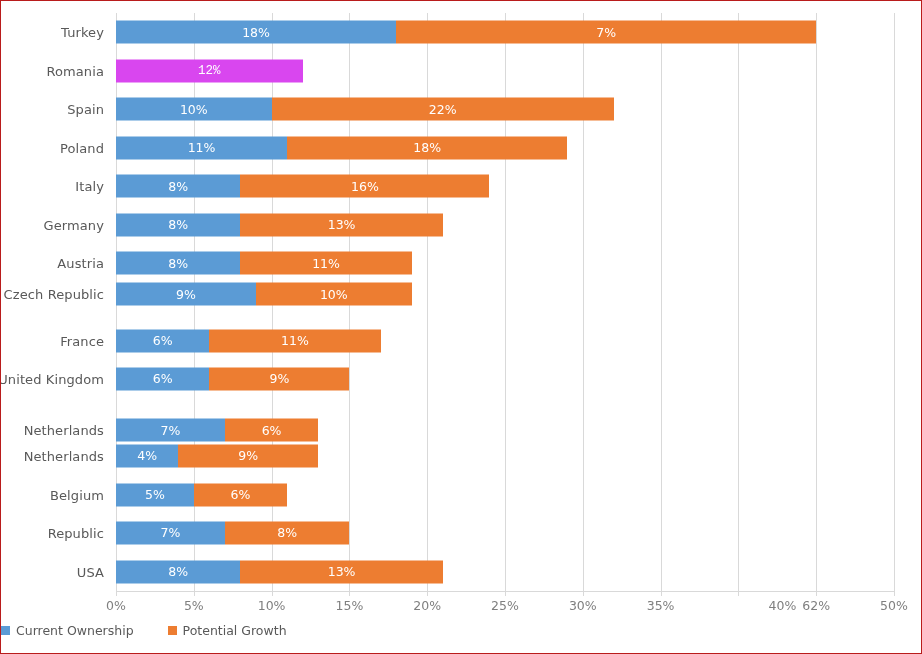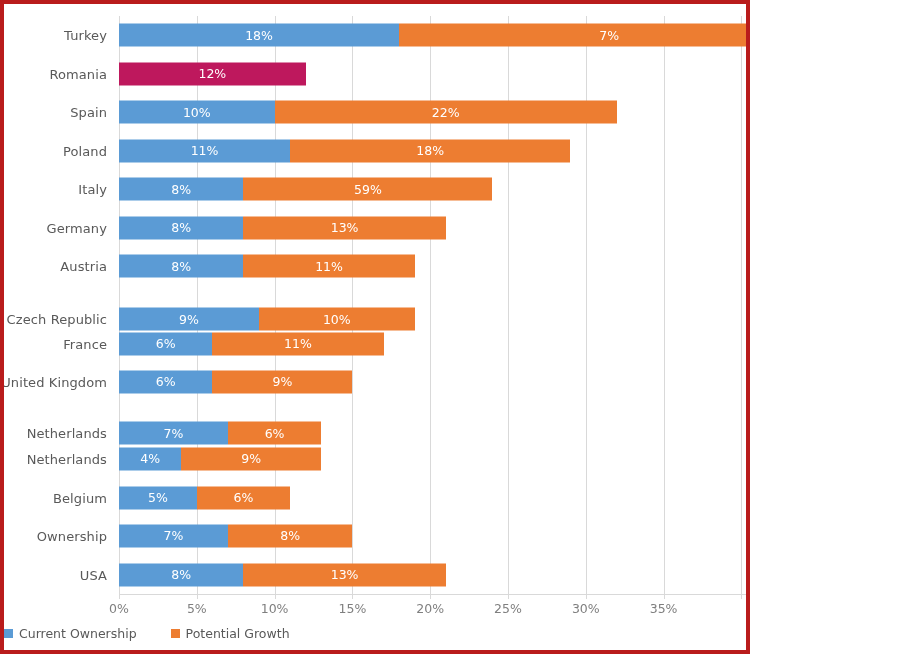--- a/index.html
+++ b/index.html
@@ -5,24 +5,24 @@
   html, body {
     margin: 0;
     padding: 0;
     background: #ffffff;
   }
   body {
     font-family: "DejaVu Sans", sans-serif;
   }
   .chart-frame {
     position: relative;
-    width: 750px;
+    width: 922px;
     height: 654px;
     box-sizing: border-box;
-    border: 4px solid #b91c1c;
+    border: 1px solid #b91c1c;
     background: #ffffff;
     overflow: hidden;
   }
   
   .plot {
     position: absolute;
     left: 115px;
     top: 12px;
     width: 778px;   
     height: 578px;
@@ -172,21 +172,21 @@
               <span class="seg-label" style="color: rgb(255, 255, 255);">18%</span>
             </div>
             <div class="seg" style="width: 420.12px; background: rgb(237, 125, 49);">
               <span class="seg-label" style="color: rgb(255, 255, 255);">7%</span>
             </div>
           </div>
         </div>
         <div class="row" style="top: 38.5333px; height: 38.5333px;">
           <div class="cat-label">Romania</div>
           <div class="bar-track">
-            <div class="seg" style="width: 186.72px; background: #be185d;">
+            <div class="seg" style="width: 186.72px; background: #d946ef; font-family: Liberation Mono, monospace;">
               <span class="seg-label" style="color: rgb(255, 255, 255);">12%</span>
             </div>
           </div>
         </div>
         <div class="row" style="top: 77.0667px; height: 38.5333px;">
           <div class="cat-label">Spain</div>
           <div class="bar-track">
             <div class="seg" style="width: 155.6px; background: rgb(91, 155, 213);">
               <span class="seg-label" style="color: rgb(255, 255, 255);">10%</span>
             </div>
@@ -206,21 +206,21 @@
             </div>
           </div>
         </div>
         <div class="row" style="top: 154.133px; height: 38.5333px;">
           <div class="cat-label">Italy</div>
           <div class="bar-track">
             <div class="seg" style="width: 124.48px; background: rgb(91, 155, 213);">
               <span class="seg-label" style="color: rgb(255, 255, 255);">8%</span>
             </div>
             <div class="seg" style="width: 248.96px; background: rgb(237, 125, 49);">
-              <span class="seg-label" style="color: rgb(255, 255, 255);">59%</span>
+              <span class="seg-label" style="color: rgb(255, 255, 255);">16%</span>
             </div>
           </div>
         </div>
         <div class="row" style="top: 192.667px; height: 38.5333px;">
           <div class="cat-label">Germany</div>
           <div class="bar-track">
             <div class="seg" style="width: 124.48px; background: rgb(91, 155, 213);">
               <span class="seg-label" style="color: rgb(255, 255, 255);">8%</span>
             </div>
             <div class="seg" style="width: 202.28px; background: rgb(237, 125, 49);">
@@ -232,21 +232,21 @@
           <div class="cat-label">Austria</div>
           <div class="bar-track">
             <div class="seg" style="width: 124.48px; background: rgb(91, 155, 213);">
               <span class="seg-label" style="color: rgb(255, 255, 255);">8%</span>
             </div>
             <div class="seg" style="width: 171.16px; background: rgb(237, 125, 49);">
               <span class="seg-label" style="color: rgb(255, 255, 255);">11%</span>
             </div>
           </div>
         </div>
-        <div class="row" style="top: 284px; height: 38.5333px;">
+        <div class="row" style="top: 262px; height: 38.5333px;">
           <div class="cat-label">Czech Republic</div>
           <div class="bar-track">
             <div class="seg" style="width: 140.04px; background: rgb(91, 155, 213);">
               <span class="seg-label" style="color: rgb(255, 255, 255);">9%</span>
             </div>
             <div class="seg" style="width: 155.6px; background: rgb(237, 125, 49);">
               <span class="seg-label" style="color: rgb(255, 255, 255);">10%</span>
             </div>
           </div>
         </div>
@@ -299,21 +299,21 @@
           <div class="bar-track">
             <div class="seg" style="width: 77.8px; background: rgb(91, 155, 213);">
               <span class="seg-label" style="color: rgb(255, 255, 255);">5%</span>
             </div>
             <div class="seg" style="width: 93.36px; background: rgb(237, 125, 49);">
               <span class="seg-label" style="color: rgb(255, 255, 255);">6%</span>
             </div>
           </div>
         </div>
         <div class="row" style="top: 500.933px; height: 38.5333px;">
-          <div class="cat-label">Ownership</div>
+          <div class="cat-label">Republic</div>
           <div class="bar-track">
             <div class="seg" style="width: 108.92px; background: rgb(91, 155, 213);">
               <span class="seg-label" style="color: rgb(255, 255, 255);">7%</span>
             </div>
             <div class="seg" style="width: 124.48px; background: rgb(237, 125, 49);">
               <span class="seg-label" style="color: rgb(255, 255, 255);">8%</span>
             </div>
           </div>
         </div>
         <div class="row" style="top: 539.467px; height: 38.5333px;">

